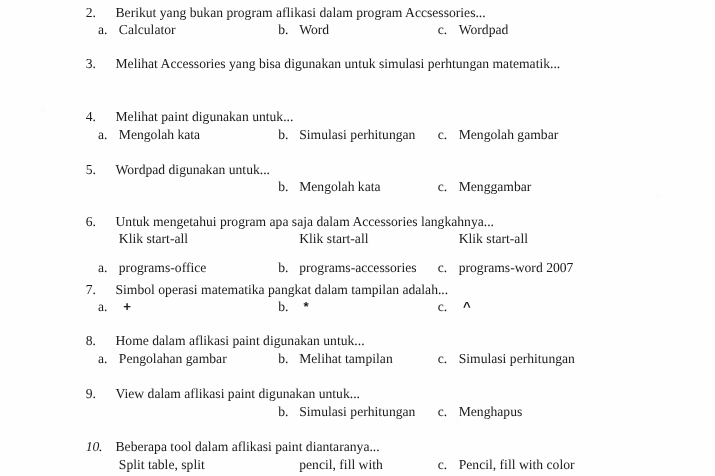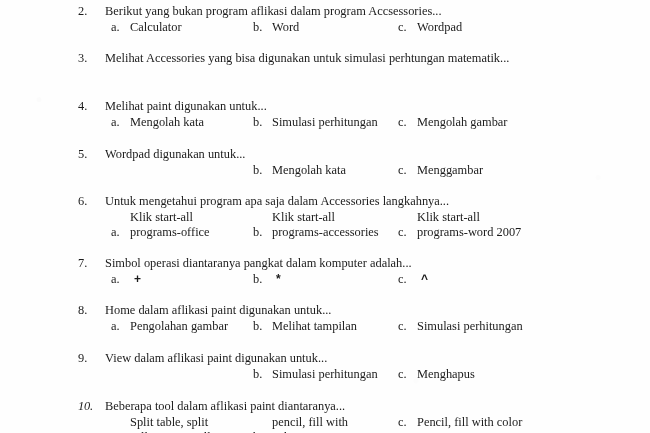--- a/index.html
+++ b/index.html
@@ -92,24 +92,24 @@
     display: inline-block;
     width: 19px;
   }
 
   .option .opt-text {
     display: inline-block;
   }
 
   .option .opt-text .line2 {
     display: block;
-    margin-top: 1px;
-  }
-
-  .opt-a { left: 33px; }
+    margin-top: 12px;
+  }
+
+  .opt-a { left: 11px; }
   .opt-b { left: 175px; }
   .opt-c { left: 320px; }
 
   .sym {
     font-family: "Liberation Sans", "DejaVu Sans", sans-serif;
     font-weight: 700;
     font-size: 12px;
     padding-left: 4px;
     display: inline-block;
   }
@@ -165,21 +165,21 @@
       </div>
       <div class="options two-line">
         <div class="option opt-a"><span class="opt-letter">a.</span><span class="opt-text"><span>Klik start-all</span><span class="line2">programs-office</span></span></div>
         <div class="option opt-b"><span class="opt-letter">b.</span><span class="opt-text"><span>Klik start-all</span><span class="line2">programs-accessories</span></span></div>
         <div class="option opt-c"><span class="opt-letter">c.</span><span class="opt-text"><span>Klik start-all</span><span class="line2">programs-word 2007</span></span></div>
       </div>
     </div>
     <div class="question-block" style="top: 256px;">
       <div class="q-stem">
         <span class="q-num">7.</span>
-        <span class="q-text">Simbol operasi diantaranya pangkat dalam komputer adalah...</span>
+        <span class="q-text">Simbol operasi matematika pangkat dalam tampilan adalah...</span>
       </div>
       <div class="options">
         <div class="option opt-a"><span class="opt-letter">a.</span><span class="opt-text sym"><span>+</span></span></div>
         <div class="option opt-b"><span class="opt-letter">b.</span><span class="opt-text sym"><span>*</span></span></div>
         <div class="option opt-c"><span class="opt-letter">c.</span><span class="opt-text sym"><span>^</span></span></div>
       </div>
     </div>
     <div class="question-block" style="top: 303px;">
       <div class="q-stem">
         <span class="q-num">8.</span>

